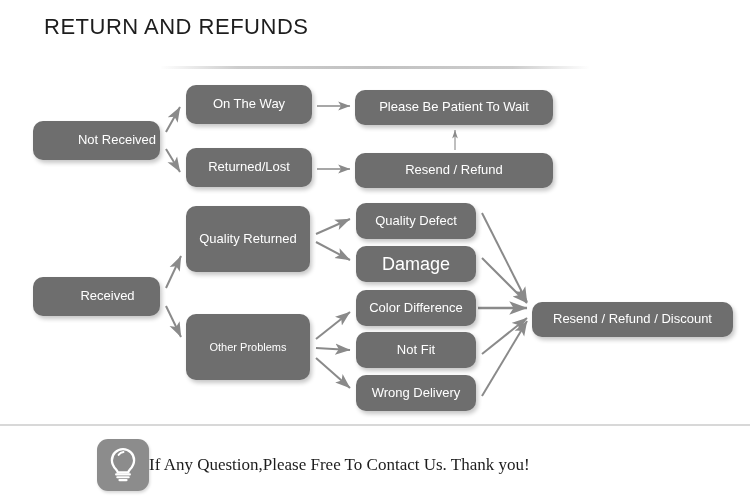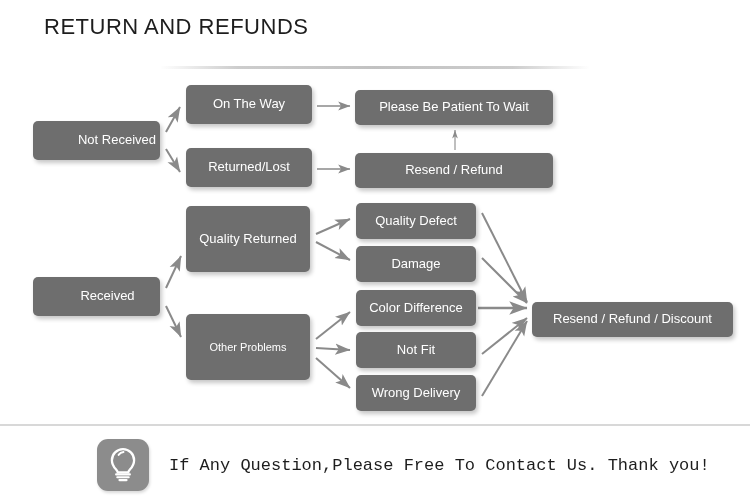--- a/index.html
+++ b/index.html
@@ -49,21 +49,21 @@
         rgba(190,190,190,0.95) 50%,
         rgba(196,196,196,0.85) 82%,
         rgba(255,255,255,0) 100%);
     border-radius: 2px;
   }
 
   
   .node {
     position: absolute;
     background: #6e6e6e;
-    border-radius: 5px;
+    border-radius: 10px;
     color: #ffffff;
     font-size: 13px;
     display: flex;
     align-items: center;
     justify-content: center;
     text-align: center;
     box-shadow: 2px 3px 4px rgba(0,0,0,0.22);
     box-sizing: border-box;
     padding: 0 6px;
     line-height: 1.15;
@@ -105,25 +105,25 @@
     border-radius: 11px;
     background: #8c8c8c;
     display: flex;
     align-items: center;
     justify-content: center;
     flex: 0 0 auto;
     box-shadow: 1px 2px 3px rgba(0,0,0,0.15);
   }
 
   .footer-text {
-    margin-left: 20px;
+    margin-left: 0;
     font-size: 17px;
     color: #1d1d1d;
     white-space: nowrap;
-    font-family: Liberation Mono, monospace;
+    font-family: Liberation Serif, serif;
   }
 </style>
 </head>
 <body>
 
 <div id="canvas">
 
   <div class="title">RETURN AND REFUNDS</div>
 
   <div class="title-divider"></div>
@@ -175,21 +175,21 @@
 
   <div class="node" style="left: 33px; top: 121px; width: 127px; height: 39px; font-size: 13px; background: rgb(110, 110, 110); color: rgb(255, 255, 255); padding-left: 47px;">Not Received</div>
   <div class="node" style="left: 186px; top: 85px; width: 126px; height: 39px; font-size: 13px; background: rgb(110, 110, 110); color: rgb(255, 255, 255);">On The Way</div>
   <div class="node" style="left: 186px; top: 148px; width: 126px; height: 39px; font-size: 13px; background: rgb(110, 110, 110); color: rgb(255, 255, 255);">Returned/Lost</div>
   <div class="node" style="left: 355px; top: 90px; width: 198px; height: 35px; font-size: 13px; background: rgb(110, 110, 110); color: rgb(255, 255, 255);">Please Be Patient To Wait</div>
   <div class="node" style="left: 355px; top: 153px; width: 198px; height: 35px; font-size: 13px; background: rgb(110, 110, 110); color: rgb(255, 255, 255);">Resend / Refund</div>
   <div class="node" style="left: 33px; top: 277px; width: 127px; height: 39px; font-size: 13px; background: rgb(110, 110, 110); color: rgb(255, 255, 255); padding-left: 28px;">Received</div>
   <div class="node" style="left: 186px; top: 206px; width: 124px; height: 66px; font-size: 13px; background: rgb(110, 110, 110); color: rgb(255, 255, 255);">Quality Returned</div>
   <div class="node" style="left: 186px; top: 314px; width: 124px; height: 66px; font-size: 11px; background: rgb(110, 110, 110); color: rgb(255, 255, 255);">Other Problems</div>
   <div class="node" style="left: 356px; top: 203px; width: 120px; height: 36px; font-size: 13px; background: rgb(110, 110, 110); color: rgb(255, 255, 255);">Quality Defect</div>
-  <div class="node" style="left: 356px; top: 246px; width: 120px; height: 36px; font-size: 13px; background: rgb(110, 110, 110); color: rgb(255, 255, 255);">Damage</div>
+  <div class="node" style="left: 356px; top: 246px; width: 120px; height: 36px; font-size: 18px; background: rgb(110, 110, 110); color: rgb(255, 255, 255);">Damage</div>
   <div class="node" style="left: 356px; top: 290px; width: 120px; height: 36px; font-size: 13px; background: rgb(110, 110, 110); color: rgb(255, 255, 255);">Color Difference</div>
   <div class="node" style="left: 356px; top: 332px; width: 120px; height: 36px; font-size: 13px; background: rgb(110, 110, 110); color: rgb(255, 255, 255);">Not Fit</div>
   <div class="node" style="left: 356px; top: 375px; width: 120px; height: 36px; font-size: 13px; background: rgb(110, 110, 110); color: rgb(255, 255, 255);">Wrong Delivery</div>
   <div class="node" style="left: 532px; top: 302px; width: 201px; height: 35px; font-size: 13px; background: rgb(110, 110, 110); color: rgb(255, 255, 255);">Resend / Refund / Discount</div>
 
   <div class="footer-divider"></div>
 
   <div class="footer">
     <div class="bulb-badge">
       <svg width="34" height="38" viewBox="0 0 34 38" xmlns="http://www.w3.org/2000/svg">

